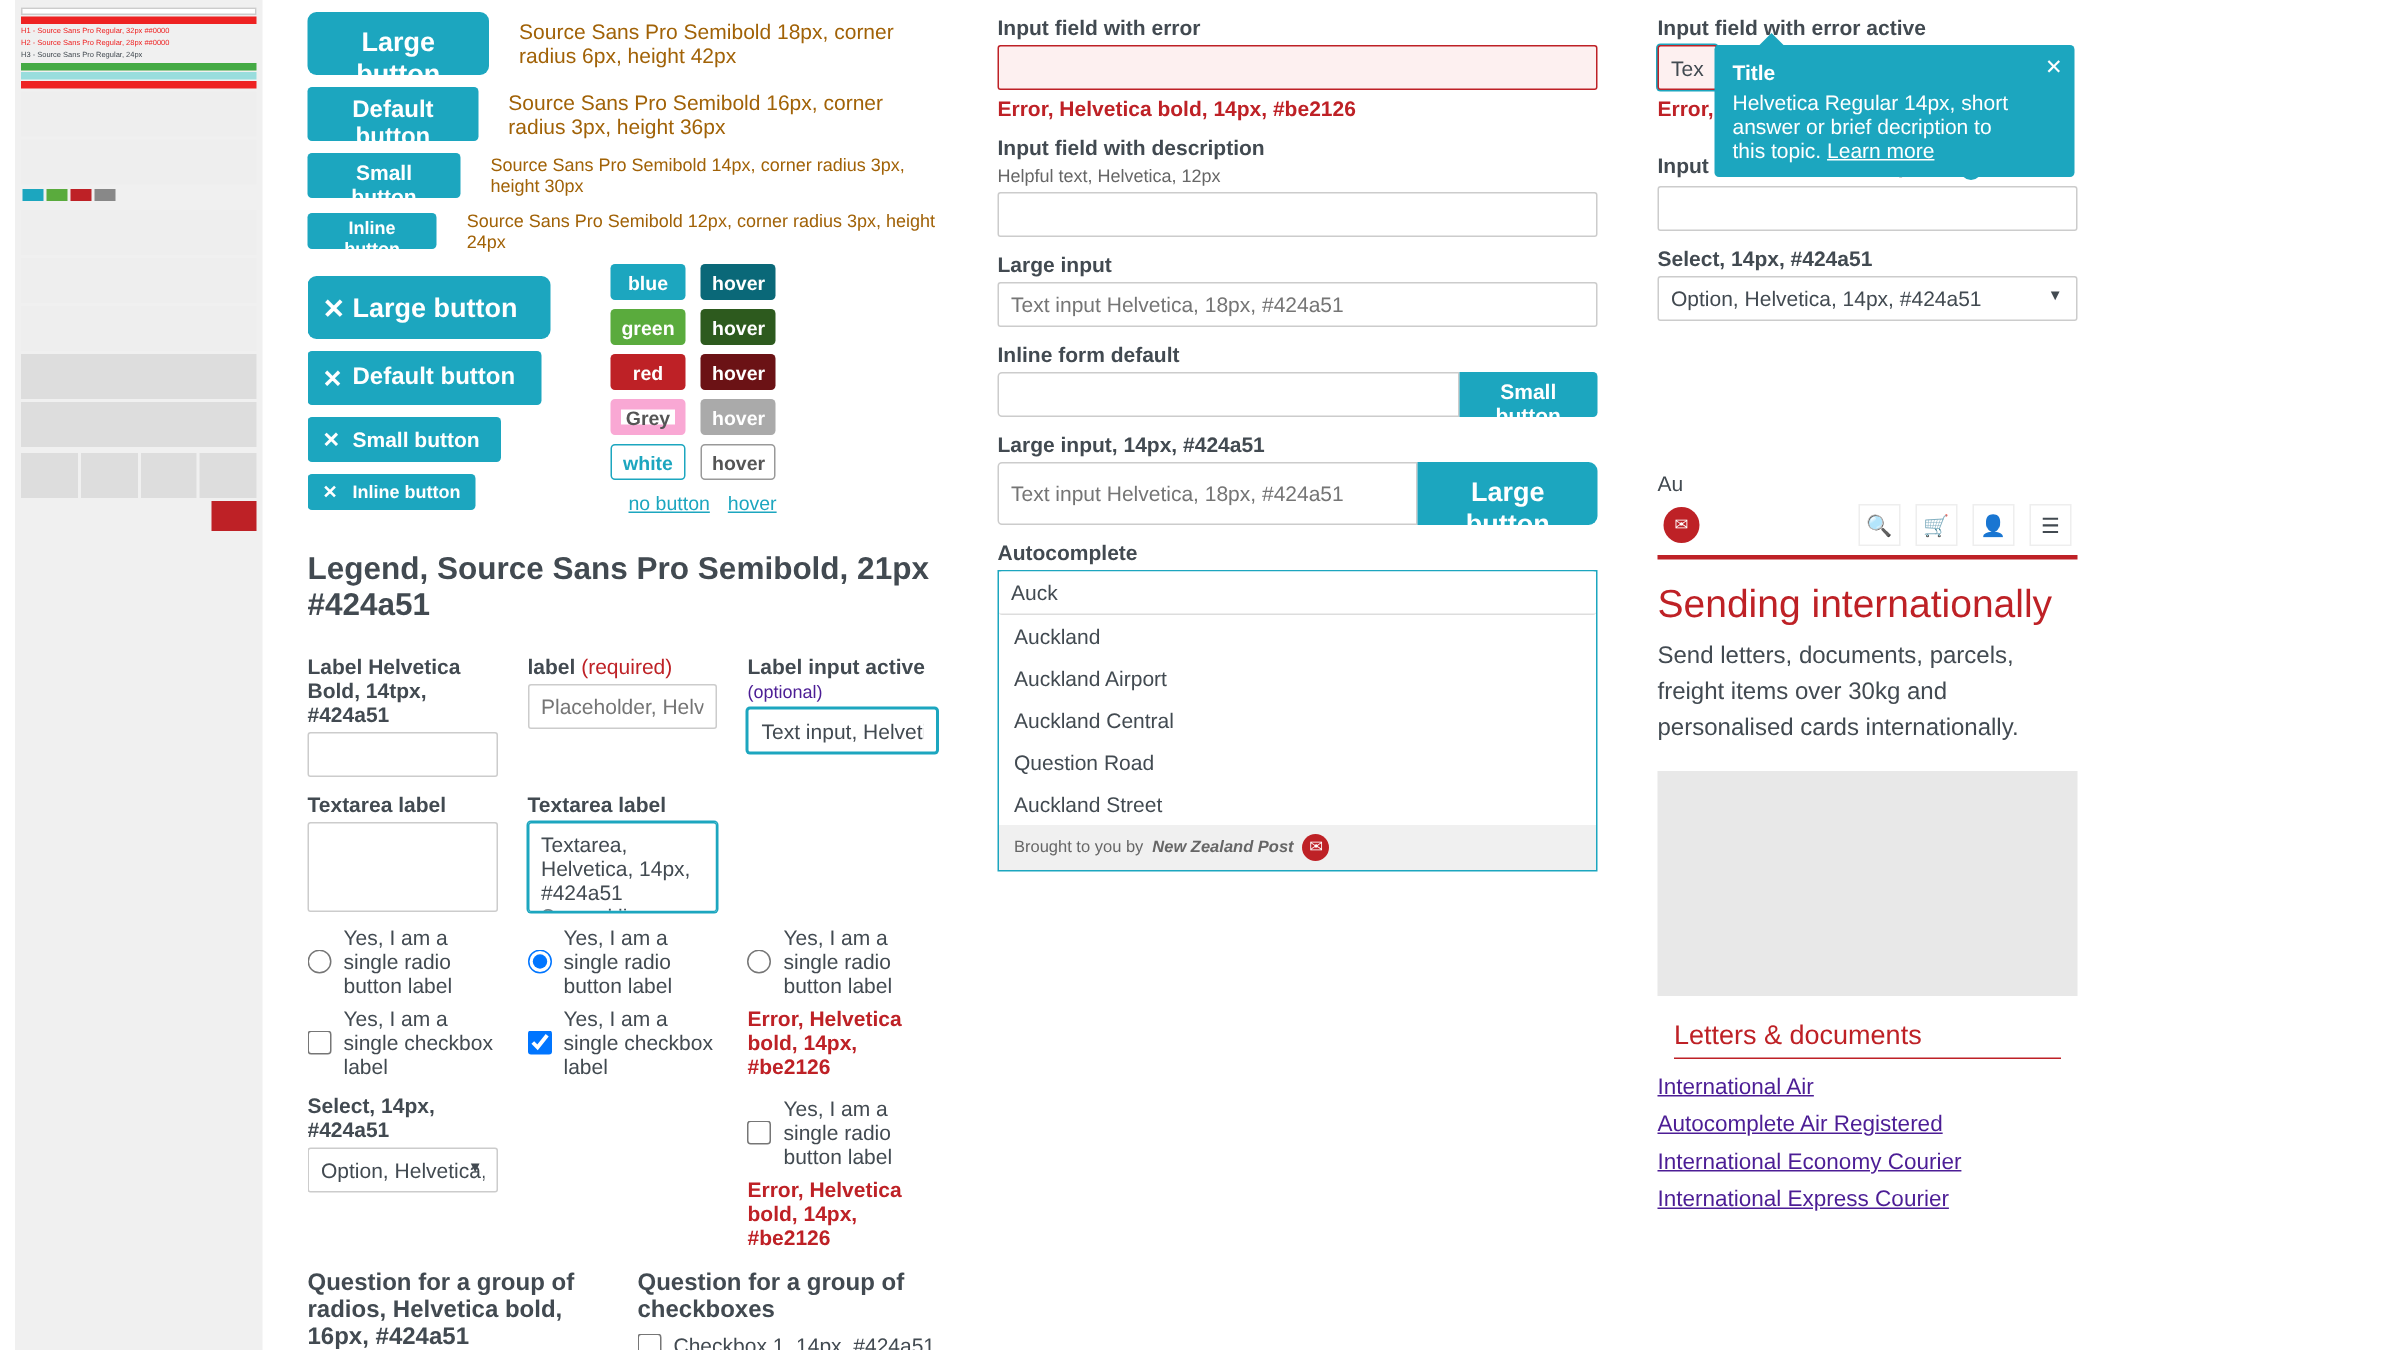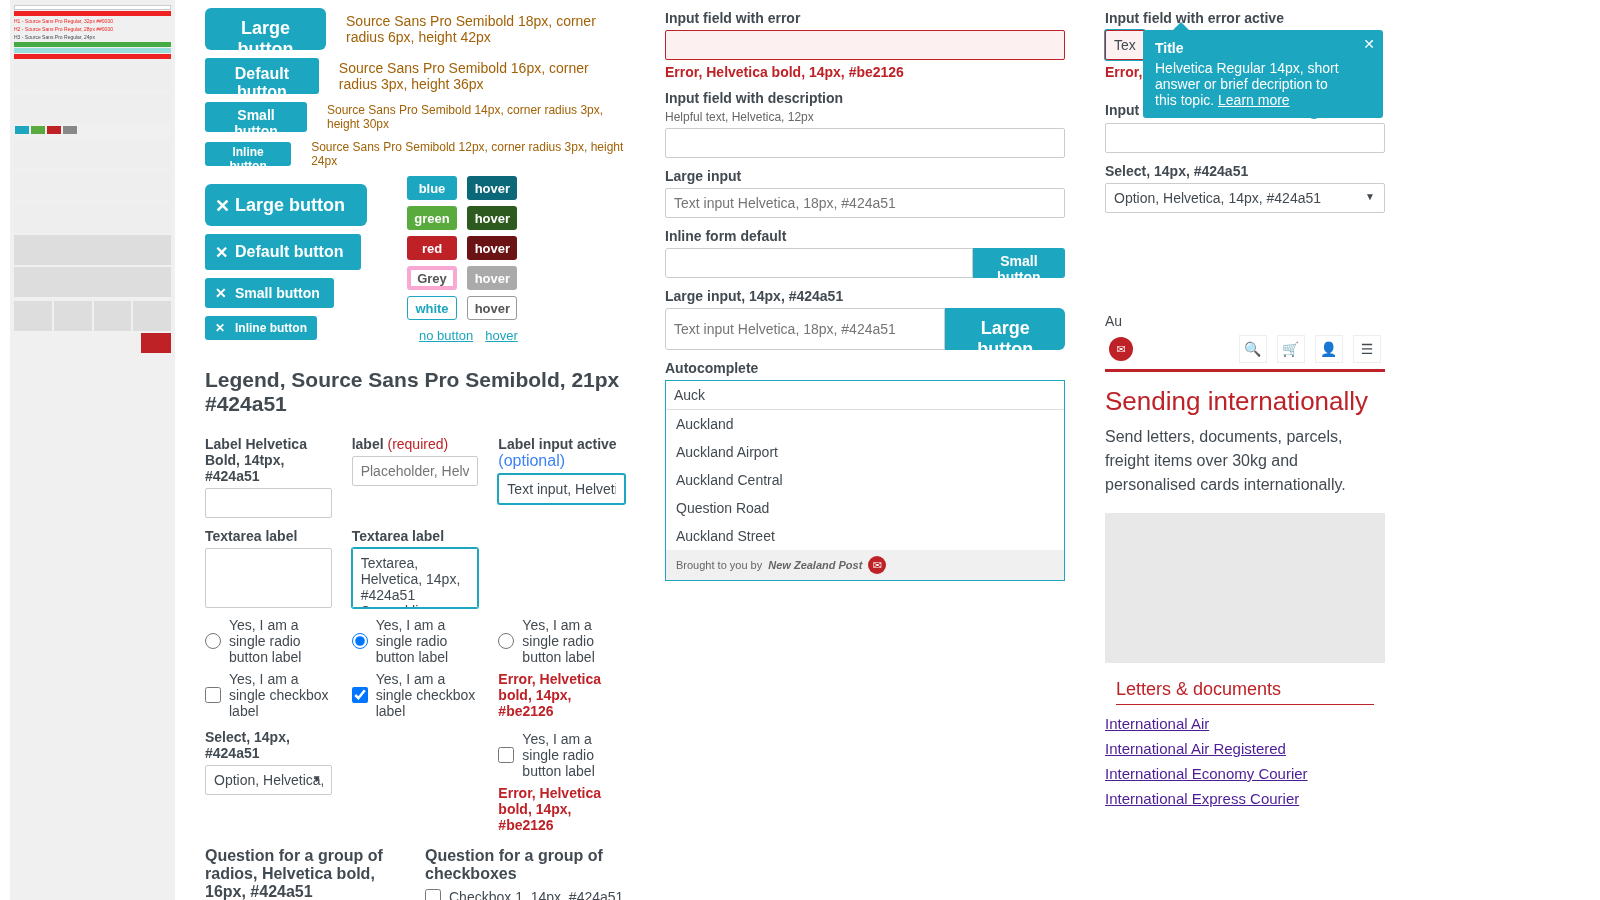--- a/index.html
+++ b/index.html
@@ -25,27 +25,27 @@
 .row{display:flex;align-items:center;gap:20px;margin:8px 0}
 .desc{font-size:14px;color:#a16207}
 .desc-sm{font-size:12px}
 .close-btn{padding-left:30px;position:relative}
 .close-btn::before{content:"✕";position:absolute;left:10px}
 .swatches{display:grid;grid-template-columns:auto auto;gap:6px 10px}
 .sw{width:50px;height:24px;display:flex;align-items:center;justify-content:center;font-size:13px;font-weight:600;border-radius:3px}
 .sw.blue{background:#1ca6bf;color:#fff}.sw.blue-h{background:#0a6878;color:#fff}
 .sw.green{background:#5aab3d;color:#fff}.sw.green-h{background:#2d5a1e;color:#fff}
 .sw.red{background:#be2126;color:#fff}.sw.red-h{background:#6b1215;color:#fff}
-.sw.grey{background:#fff;border:4px solid #f9a8d4;color:#555}.sw.grey-h{background:#aaa;color:#fff}
+.sw.grey{background:#fff;border:7px solid #f9a8d4;color:#555}.sw.grey-h{background:#aaa;color:#fff}
 .sw.white{background:#fff;border:1px solid #1ca6bf;color:#1ca6bf}.sw.white-h{background:#fff;border:1px solid #999;color:#555}
 .nolink{color:#1ca6bf;font-size:13px;margin-left:12px}
 .legend{font-family:'Source Sans Pro',Helvetica,sans-serif;font-weight:600;font-size:21px;color:#424a51;margin:20px 0 10px}
 .label{font-family:Helvetica;font-weight:bold;font-size:14px;color:#424a51;display:block;margin:10px 0 4px}
 .req{color:#be2126;font-weight:normal}
-.opt{color:#3b82f6;font-weight:normal;font-size:16px}
+.opt{color:#4c1d95;font-weight:normal;font-size:12px}
 input[type=text],textarea,select{font-family:Helvetica;font-size:14px;color:#424a51;border:1px solid #ccc;padding:6px 8px;width:100%;border-radius:2px}
 input.active,textarea.active{border-color:#1ca6bf;box-shadow:0 0 0 1px #1ca6bf}
 input.error{border-color:#be2126;background:#fdf0f0}
 textarea{height:60px;resize:none}
 .err{color:#be2126;font-weight:bold;font-size:14px;margin-top:4px}
 .help{color:#666;font-size:12px;margin-top:3px}
 .frow{display:flex;gap:20px}
 .fcol{flex:1}
 .radio,.check{display:flex;align-items:center;gap:8px;margin:6px 0;font-size:14px}
 .radio input,.check input{width:16px;height:16px;flex-shrink:0}
@@ -319,20 +319,20 @@
   <span class="nav-icon">☰</span>
  </div>
  <div class="hero">
   <h1>Sending internationally</h1>
   <p>Send letters, documents, parcels, freight items over 30kg and personalised cards internationally.</p>
  </div>
  <div class="img-ph"></div>
  <div class="cat">
   <h2>Letters &amp; documents</h2>
   <a href="#">International Air</a>
-  <a href="#">International Air Registered</a>
+  <a href="#">Autocomplete Air Registered</a>
   <a href="#">International Economy Courier</a>
   <a href="#">International Express Courier</a>
  </div>
 </div>
 
 </div>
 </div>
 
 </body></html>

